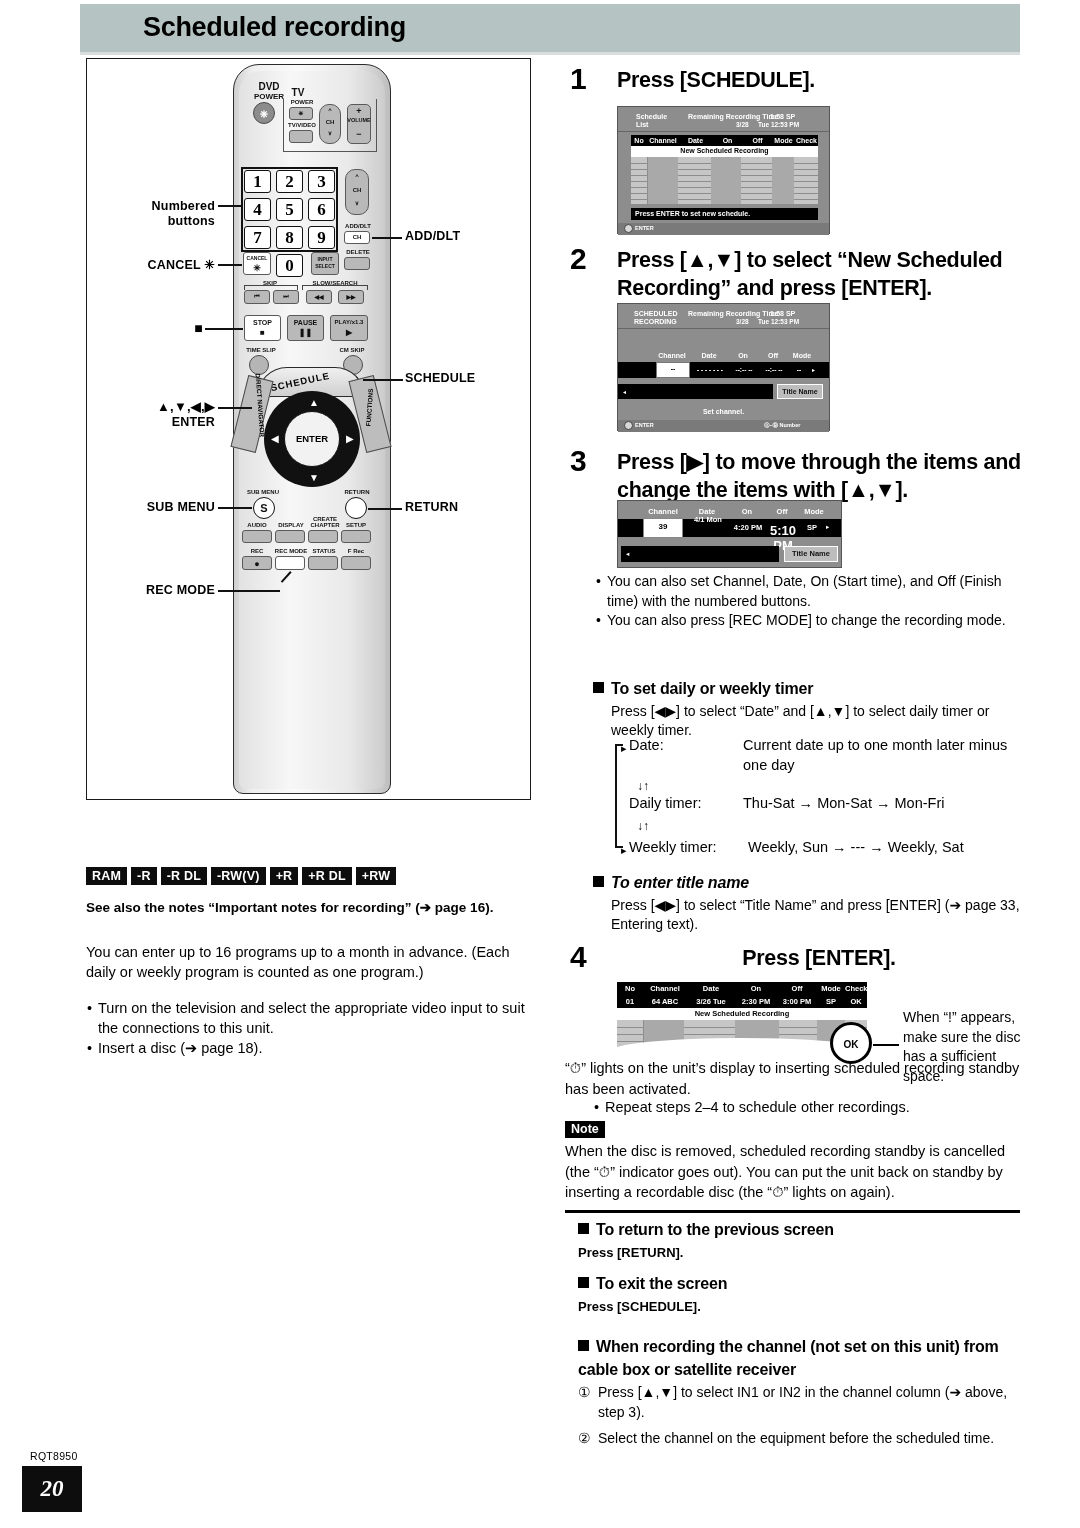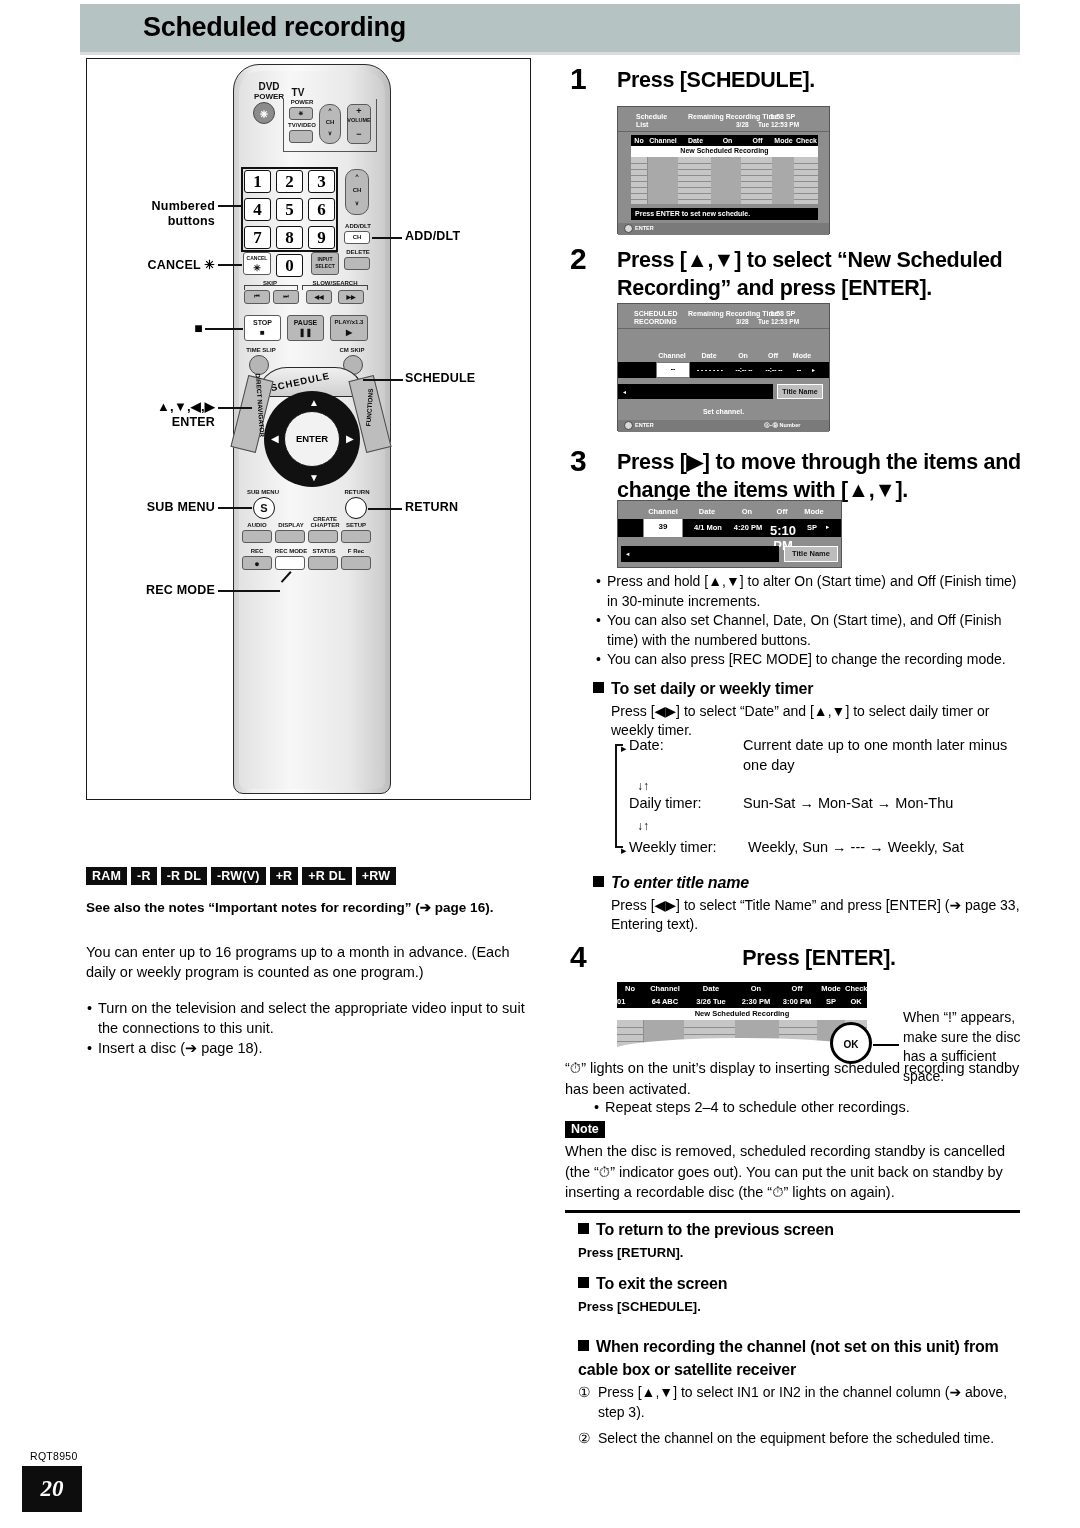--- a/index.html
+++ b/index.html
@@ -467,55 +467,54 @@
   <div class="osd" style="left:52px;top:442px;width:225px;height:68px;">
     <div class="osd-head" style="left:26px;top:6px;font-size:7.5px;width:38px;text-align:center;">Channel</div>
     <div class="osd-head" style="left:70px;top:6px;font-size:7.5px;width:38px;text-align:center;">Date</div>
     <div class="osd-head" style="left:112px;top:6px;font-size:7.5px;width:34px;text-align:center;">On</div>
     <div class="osd-head" style="left:148px;top:6px;font-size:7.5px;width:32px;text-align:center;">Off</div>
     <div class="osd-head" style="left:180px;top:6px;font-size:7.5px;width:32px;text-align:center;">Mode</div>
 
     <div style="position:absolute;left:0;top:18px;width:100%;height:18px;background:#000;"></div>
     <div style="position:absolute;left:25px;top:17px;width:40px;height:20px;background:#fff;border:1px solid #888;"></div>
     <div style="position:absolute;left:25px;top:21px;width:40px;text-align:center;font-size:8px;font-weight:bold;color:#000;">39</div>
-    <div style="position:absolute;left:70px;top:22px;width:40px;text-align:center;font-size:7.5px;font-weight:bold;color:#fff;">4/1 Mon</div>
+    <div style="position:absolute;left:70px;top:14px;width:40px;text-align:center;font-size:7.5px;font-weight:bold;color:#fff;">4/1 Mon</div>
     <div style="position:absolute;left:112px;top:22px;width:36px;text-align:center;font-size:7.5px;font-weight:bold;color:#fff;">4:20 PM</div>
     <div style="position:absolute;left:148px;top:22px;width:34px;text-align:center;font-size:13px;font-weight:bold;color:#fff;">5:10 PM</div>
     <div style="position:absolute;left:182px;top:22px;width:24px;text-align:center;font-size:7.5px;font-weight:bold;color:#fff;">SP</div>
     <div style="position:absolute;left:208px;top:22px;font-size:6.5px;color:#fff;">▸</div>
 
     <div style="position:absolute;left:3px;top:45px;width:158px;height:16px;background:#000;"></div>
     <div style="position:absolute;left:8px;top:49px;font-size:6.5px;color:#fff;">◂</div>
     <div style="position:absolute;left:166px;top:45px;width:54px;height:16px;background:#bdbdbd;border:1px solid #fff;font-size:7.5px;font-weight:bold;text-align:center;line-height:14px;color:#111;">Title Name</div>
   </div>
 
   <div class="small-txt" style="left:30px;top:514px;width:430px;font-size:14px;line-height:19.5px;">
     <ul class="bullets">
-      <li>Press and hold [▲,▼] to alter On (Start time) and Off (Finish time) in 30-minute increments.</li>
       <li>You can also set Channel, Date, On (Start time), and Off (Finish time) with the numbered buttons.</li>
       <li>You can also press [REC MODE] to change the recording mode.</li>
     </ul>
   </div>
 
   <div class="sub-head sq" style="left:28px;top:622px;width:420px;">To set daily or weekly timer</div>
   <div class="small-txt" style="left:46px;top:644px;width:412px;font-size:14px;line-height:19px;">Press [◀▶] to select “Date” and [▲,▼] to select daily timer or weekly timer.</div>
 
   <div class="timer-wrap" style="left:50px;top:682px;width:410px;">
     <div class="bracket-v" style="left:0;top:4px;height:102px;"></div>
     <div class="bracket-h" style="left:0;top:4px;width:8px;"></div>
     <div style="position:absolute;left:6px;top:-2px;font-size:11px;">▸</div>
     <div class="bracket-h" style="left:0;top:106px;width:8px;"></div>
     <div style="position:absolute;left:6px;top:100px;font-size:11px;">▸</div>
 
     <div class="tcol1" style="left:14px;top:-5px;width:110px;font-size:14.5px;">Date:</div>
     <div class="tcol2" style="left:128px;top:-5px;width:282px;font-size:14.5px;line-height:20px;">Current date up to one month later minus one day</div>
     <div style="position:absolute;left:22px;top:36px;font-size:12px;">↓↑</div>
 
     <div class="tcol1" style="left:14px;top:53px;width:110px;font-size:14.5px;">Daily timer:</div>
-    <div class="tcol2" style="left:128px;top:53px;width:282px;font-size:14.5px;">Sun-Sat → Mon-Sat → Mon-Thu</div>
+    <div class="tcol2" style="left:128px;top:53px;width:282px;font-size:14.5px;">Thu-Sat → Mon-Sat → Mon-Fri</div>
     <div style="position:absolute;left:22px;top:76px;font-size:12px;">↓↑</div>
 
     <div class="tcol1" style="left:14px;top:97px;width:118px;font-size:14.5px;">Weekly timer:</div>
     <div class="tcol2" style="left:133px;top:97px;width:282px;font-size:14.5px;">Weekly, Sun → --- → Weekly, Sat</div>
   </div>
 
   <div class="sub-head sq" style="left:28px;top:816px;width:420px;font-style:italic;">To enter title name</div>
   <div class="small-txt" style="left:46px;top:838px;width:412px;font-size:14px;line-height:19px;">Press [◀▶] to select “Title Name” and press [ENTER] (➔ page 33, Entering text).</div>
 
   <div class="step-num" style="left:5px;top:882px;">4</div>
@@ -525,21 +524,21 @@
     <div class="osd-hdr-row" style="left:0;top:0;width:250px;height:13px;font-size:7.5px;">
       <span style="width:26px">No</span>
       <span style="width:44px">Channel</span>
       <span style="width:48px">Date</span>
       <span style="width:42px">On</span>
       <span style="width:40px">Off</span>
       <span style="width:28px">Mode</span>
       <span style="width:22px">Check</span>
     </div>
     <div style="position:absolute;left:0;top:13px;width:250px;height:13px;background:#000;color:#fff;font-weight:bold;font-size:7.5px;display:flex;align-items:center;">
-      <span style="width:26px;text-align:left;">01</span>
+      <span style="width:26px;text-align:center;">01</span>
       <span style="width:44px;text-align:center;">64 ABC</span>
       <span style="width:48px;text-align:center;">3/26 Tue</span>
       <span style="width:42px;text-align:center;">2:30 PM</span>
       <span style="width:40px;text-align:center;">3:00 PM</span>
       <span style="width:28px;text-align:center;">SP</span>
       <span style="width:22px;text-align:center;">OK</span>
     </div>
     <div class="osd-white-row" style="left:0;top:26px;width:250px;height:12px;font-size:7.5px;line-height:11px;">New Scheduled Recording</div>
     <div style="position:absolute;left:0;top:38px;width:250px;height:34px;background:#c6c6c6;">
       <div style="position:absolute;top:7px;width:100%;height:1px;background:#8d8d8d;"></div>

